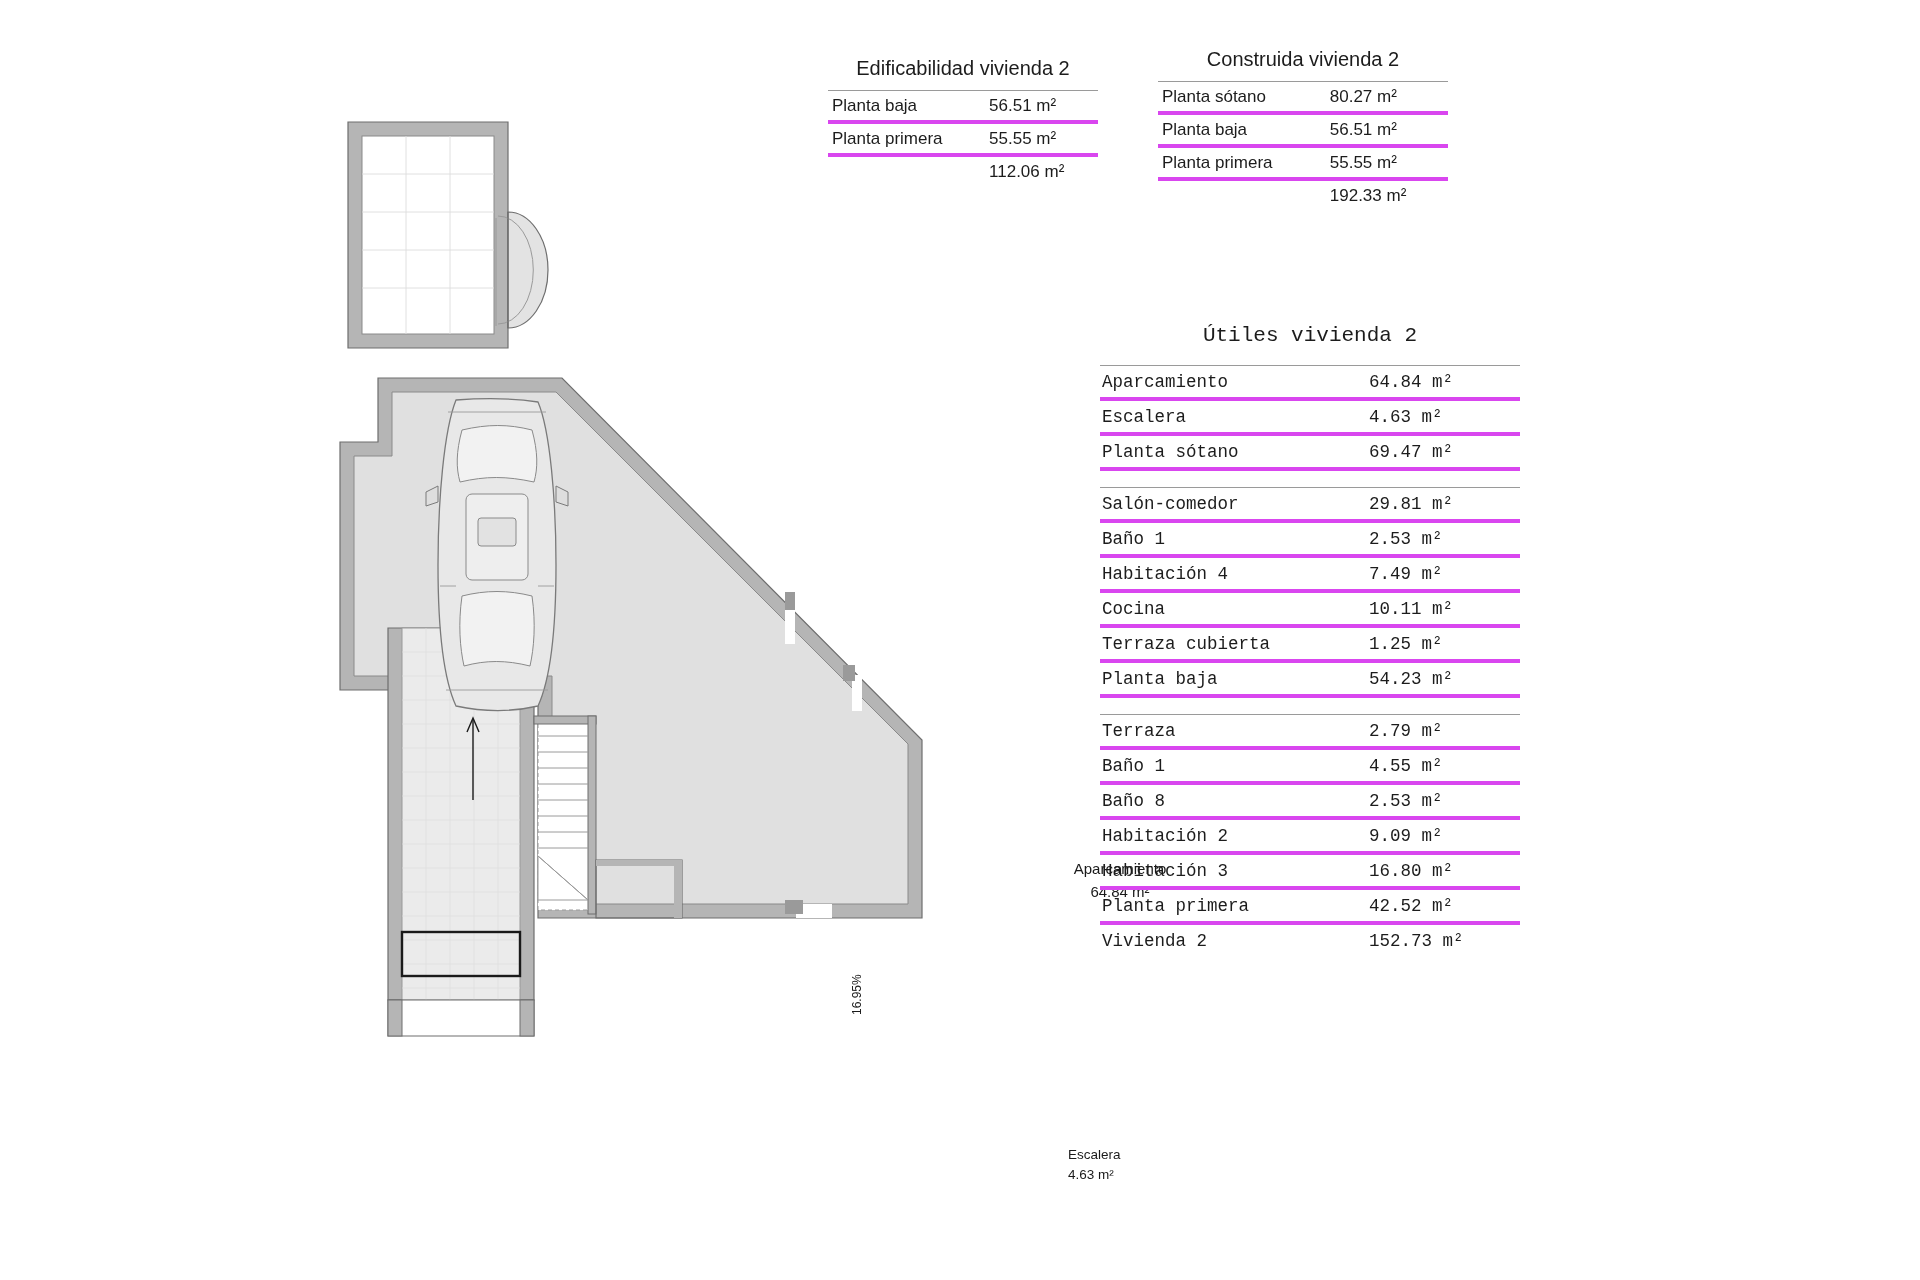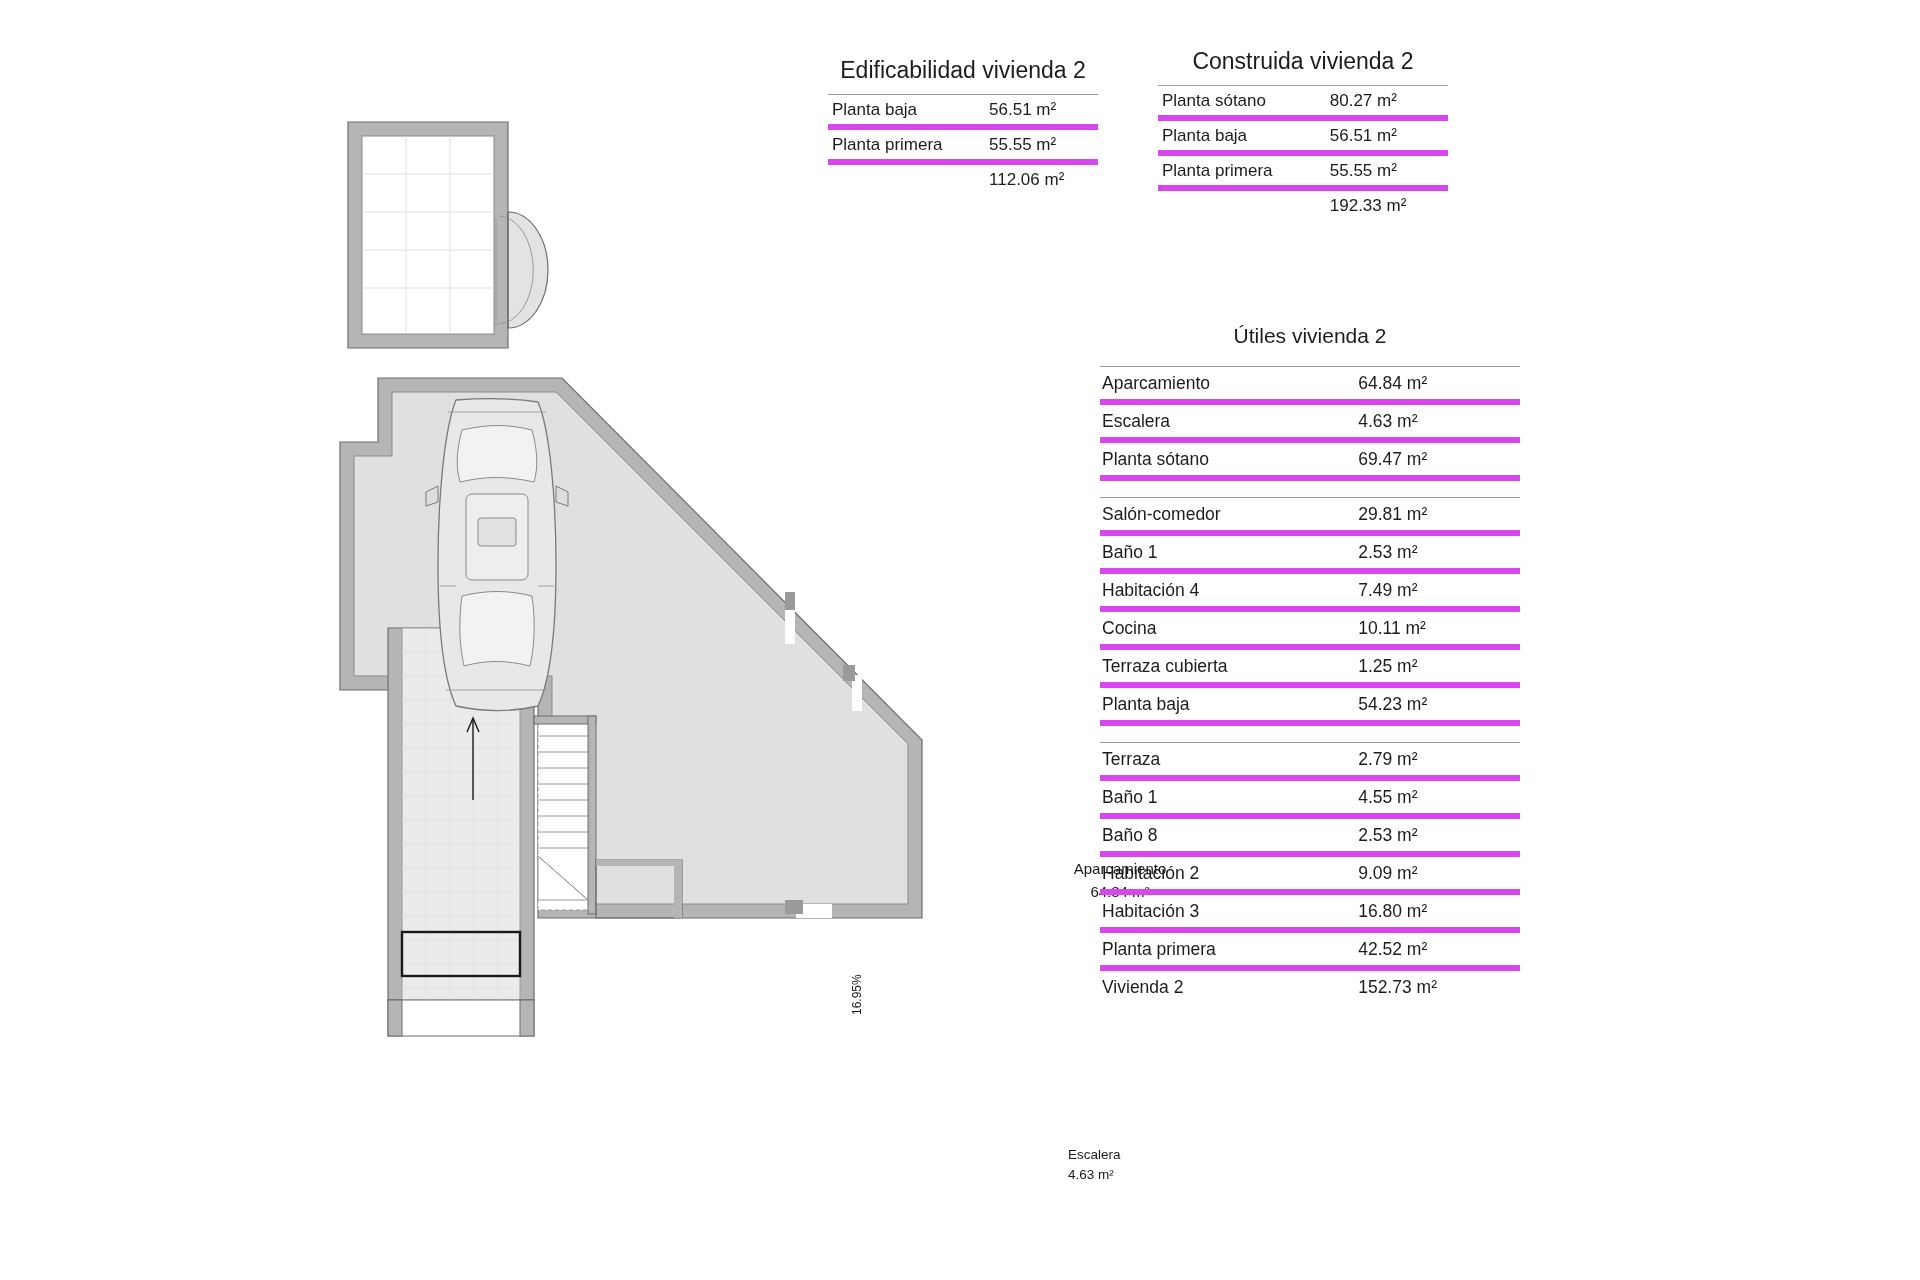--- a/index.html
+++ b/index.html
@@ -23,39 +23,39 @@
   }
 
   
   .tbl {
     position: absolute;
     border-collapse: collapse;
     font-size: 17px;
     color: #1c1c1c;
   }
   .tbl .ttl {
-    font-size: 23px;
+    font-size: 20px;
     text-align: center;
     padding-bottom: 10px;
     white-space: nowrap;
   }
   .tbl td {
     padding: 5px 2px 4px 2px;
     white-space: nowrap;
   }
   .tbl td.lbl { text-align: left; padding-left: 4px; }
   .tbl td.val { text-align: left; padding-right: 4px; }
   .rule-top td { border-top: 1px solid #9a9a9a; }
-  .rule-bot td { border-bottom: 6px solid #d946ef; margin-left: 47px; }
+  .rule-bot td { border-bottom: 4px solid #d946ef; margin-left: 47px; }
   .no-rule td { border: none; }
 
   
   #tbl-edificabilidad { left: 828px; top: 52px; width: 270px; }
   #tbl-construida     { left: 1158px; top: 43px; width: 290px; }
-  #tbl-utiles         { left: 1100px; top: 318px; width: 420px; }
+  #tbl-utiles         { left: 1100px; top: 318px; width: 420px; font-family: Liberation Mono, monospace; }
 
   #tbl-utiles .ttl {
     font-size: 21px;
     text-align: center;
     padding-bottom: 18px;
   }
   #tbl-utiles td { font-size: 17.5px; padding: 6px 2px 5px 2px; }
   .gap td { height: 16px; border: none !important; padding: 0 !important; }
 
   

